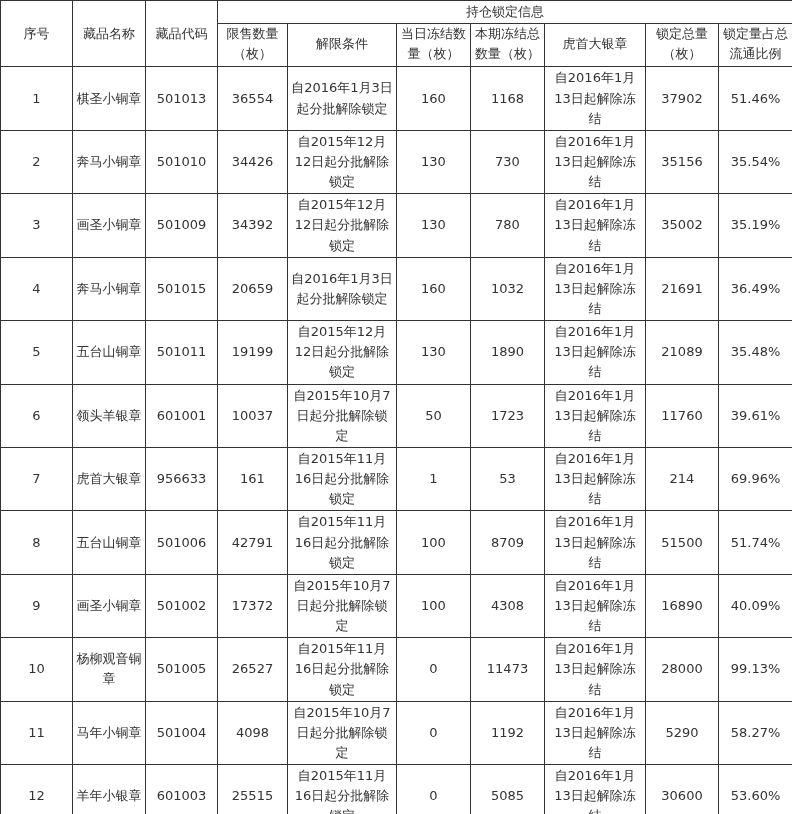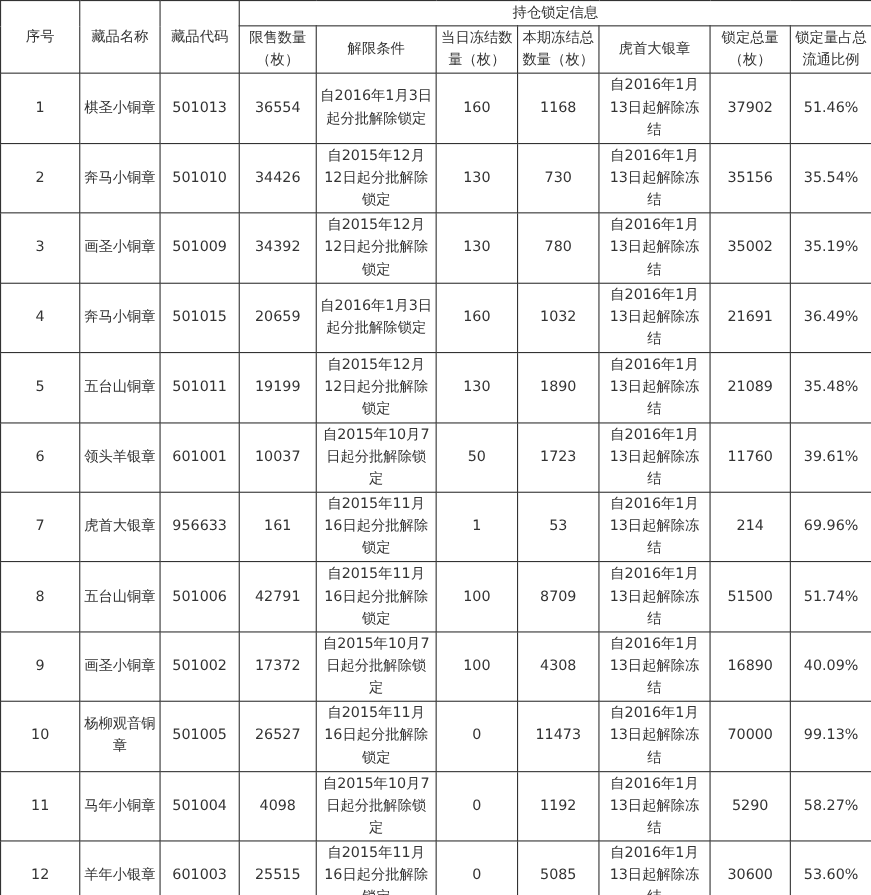--- a/index.html
+++ b/index.html
@@ -191,21 +191,21 @@
         </tr>
         <tr>
           <td>10</td>
           <td>杨柳观音铜章</td>
           <td>501005</td>
           <td>26527</td>
           <td>自2015年11月16日起分批解除锁定</td>
           <td>0</td>
           <td>11473</td>
           <td>自2016年1月13日起解除冻结</td>
-          <td>70000</td>
+          <td>28000</td>
           <td>99.13%</td>
         </tr>
         <tr>
           <td>11</td>
           <td>马年小铜章</td>
           <td>501004</td>
           <td>4098</td>
           <td>自2015年10月7日起分批解除锁定</td>
           <td>0</td>
           <td>1192</td>

